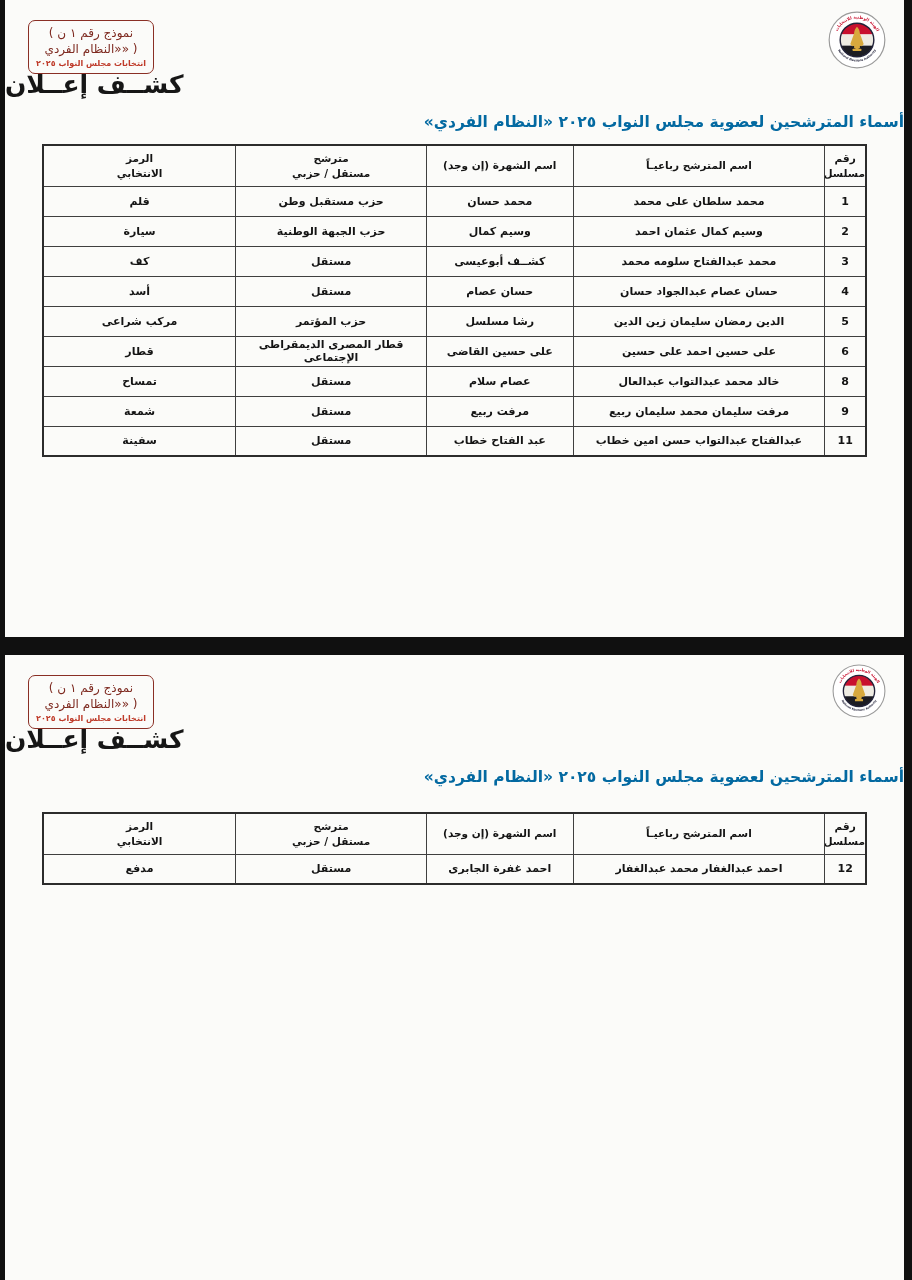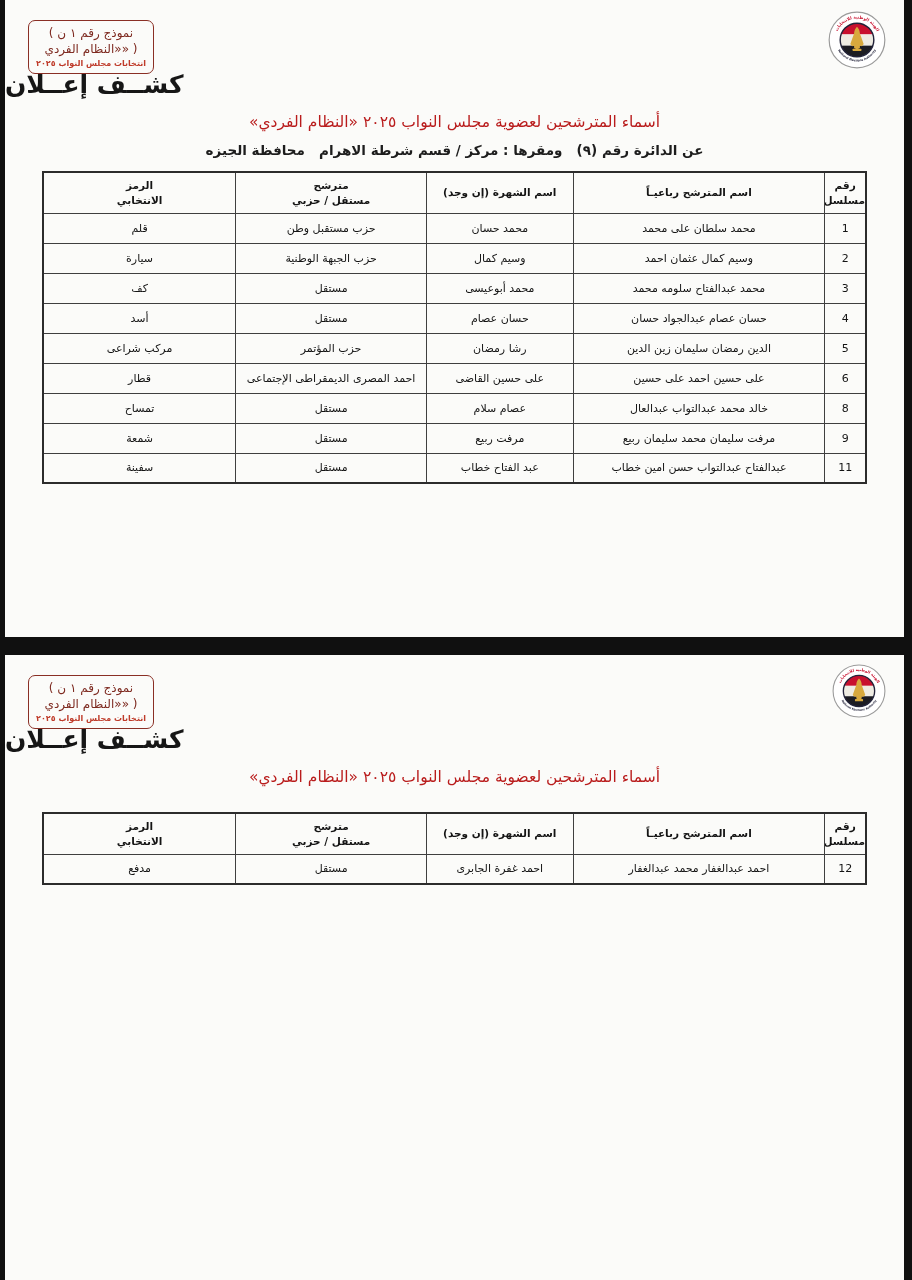--- a/index.html
+++ b/index.html
@@ -23,35 +23,35 @@
     display:flex; flex-direction:column; justify-content:center; gap:2px;
   }
   .form-box .fb1 { font-size:12px; font-weight:normal; color:#7e2a20; line-height:1.35; }
   .form-box .fb2 { font-size:8px; font-weight:bold; color:#bf3b2a; line-height:1.35; }
 
   
   .logo { position:absolute; right:18px; top:11px; width:58px; height:58px; }
   .page-2 .logo { top:9px; width:54px; height:54px; }
 
   .title   { padding-top:70px; text-align:left; font-size:25px; font-weight:bold; color:#161616; letter-spacing:.5px; }
-  .subtitle{ margin-top:14px; text-align:center; font-size:15.5px; font-weight:normal; color:#b91c1c; }
+  .subtitle{ margin-top:14px; text-align:right; font-size:15.5px; font-weight:bold; color:#0369a1; }
   .district{ margin-top:11px; text-align:center; font-size:13.5px; font-weight:bold; color:#1d1d1d; }
 
   table.sheet {
     width:825px; margin:13px auto 0; border-collapse:collapse;
     direction:rtl; table-layout:fixed;
   }
   .page-2 table.sheet { margin-top:26px; }
   table.sheet { border:2px solid #2c2c2c; }
   table.sheet th, table.sheet td {
     border:1px solid #3f3f3f; text-align:center; vertical-align:middle;
     color:#141414; overflow:hidden;
   }
   table.sheet th { height:41px; font-size:10.5px; font-weight:bold; line-height:1.45; }
-  table.sheet td { height:30px; font-size:11px; font-weight:normal; }
+  table.sheet td { height:30px; font-size:11px; font-weight:bold; }
   .hline { display:block; }
   col.c-serial { width:5%; }
   col.c-name   { width:30.6%; }
   col.c-famous { width:17.8%; }
   col.c-party  { width:23.2%; }
   col.c-symbol { width:23.4%; }
 </style>
 </head>
 <body>
 
@@ -86,21 +86,20 @@
           <textPath href="#arcT1" startOffset="50%" text-anchor="middle">الهيئة الوطنية للانتخابات</textPath>
         </text>
         <text font-size="5" font-weight="bold" fill="#23233a">
           <textPath href="#arcB1" startOffset="50%" text-anchor="middle">National Elections Authority</textPath>
         </text>
       </svg>
     </div>
 
     <h1 class="title" dir="rtl">كشــف إعــلان</h1>
     <h2 class="subtitle" dir="rtl">أسماء المترشحين لعضوية مجلس النواب ٢٠٢٥ «النظام الفردي»</h2>
-    <div class="district" dir="rtl">عن الدائرة رقم (٩)&nbsp;&nbsp; ومقرها : مركز / قسم شرطة الاهرام&nbsp;&nbsp; محافظة الجيزه</div>
 
     <table class="sheet">
       <colgroup>
         <col class="c-serial">
           <col class="c-name">
           <col class="c-famous">
           <col class="c-party">
           <col class="c-symbol">
       </colgroup>
       <thead>
@@ -136,43 +135,43 @@
           <tr>
             <td dir="rtl">2</td>
             <td dir="rtl">وسيم كمال عثمان احمد</td>
             <td dir="rtl">وسيم كمال</td>
             <td dir="rtl">حزب الجبهة الوطنية</td>
             <td dir="rtl">سيارة</td>
           </tr>
           <tr>
             <td dir="rtl">3</td>
             <td dir="rtl">محمد عبدالفتاح سلومه محمد</td>
-            <td dir="rtl">محمد أبوعيسى</td>
+            <td dir="rtl">كشــف أبوعيسى</td>
             <td dir="rtl">مستقل</td>
             <td dir="rtl">كف</td>
           </tr>
           <tr>
             <td dir="rtl">4</td>
             <td dir="rtl">حسان عصام عبدالجواد حسان</td>
             <td dir="rtl">حسان عصام</td>
             <td dir="rtl">مستقل</td>
             <td dir="rtl">أسد</td>
           </tr>
           <tr>
             <td dir="rtl">5</td>
             <td dir="rtl">الدين رمضان سليمان زين الدين</td>
-            <td dir="rtl">رشا رمضان</td>
+            <td dir="rtl">رشا مسلسل</td>
             <td dir="rtl">حزب المؤتمر</td>
             <td dir="rtl">مركب شراعى</td>
           </tr>
           <tr>
             <td dir="rtl">6</td>
             <td dir="rtl">على حسين احمد على حسين</td>
             <td dir="rtl">على حسين القاضى</td>
-            <td dir="rtl">احمد المصرى الديمقراطى الإجتماعى</td>
+            <td dir="rtl">قطار المصرى الديمقراطى الإجتماعى</td>
             <td dir="rtl">قطار</td>
           </tr>
           <tr>
             <td dir="rtl">8</td>
             <td dir="rtl">خالد محمد عبدالتواب عبدالعال</td>
             <td dir="rtl">عصام سلام</td>
             <td dir="rtl">مستقل</td>
             <td dir="rtl">تمساح</td>
           </tr>
           <tr>

